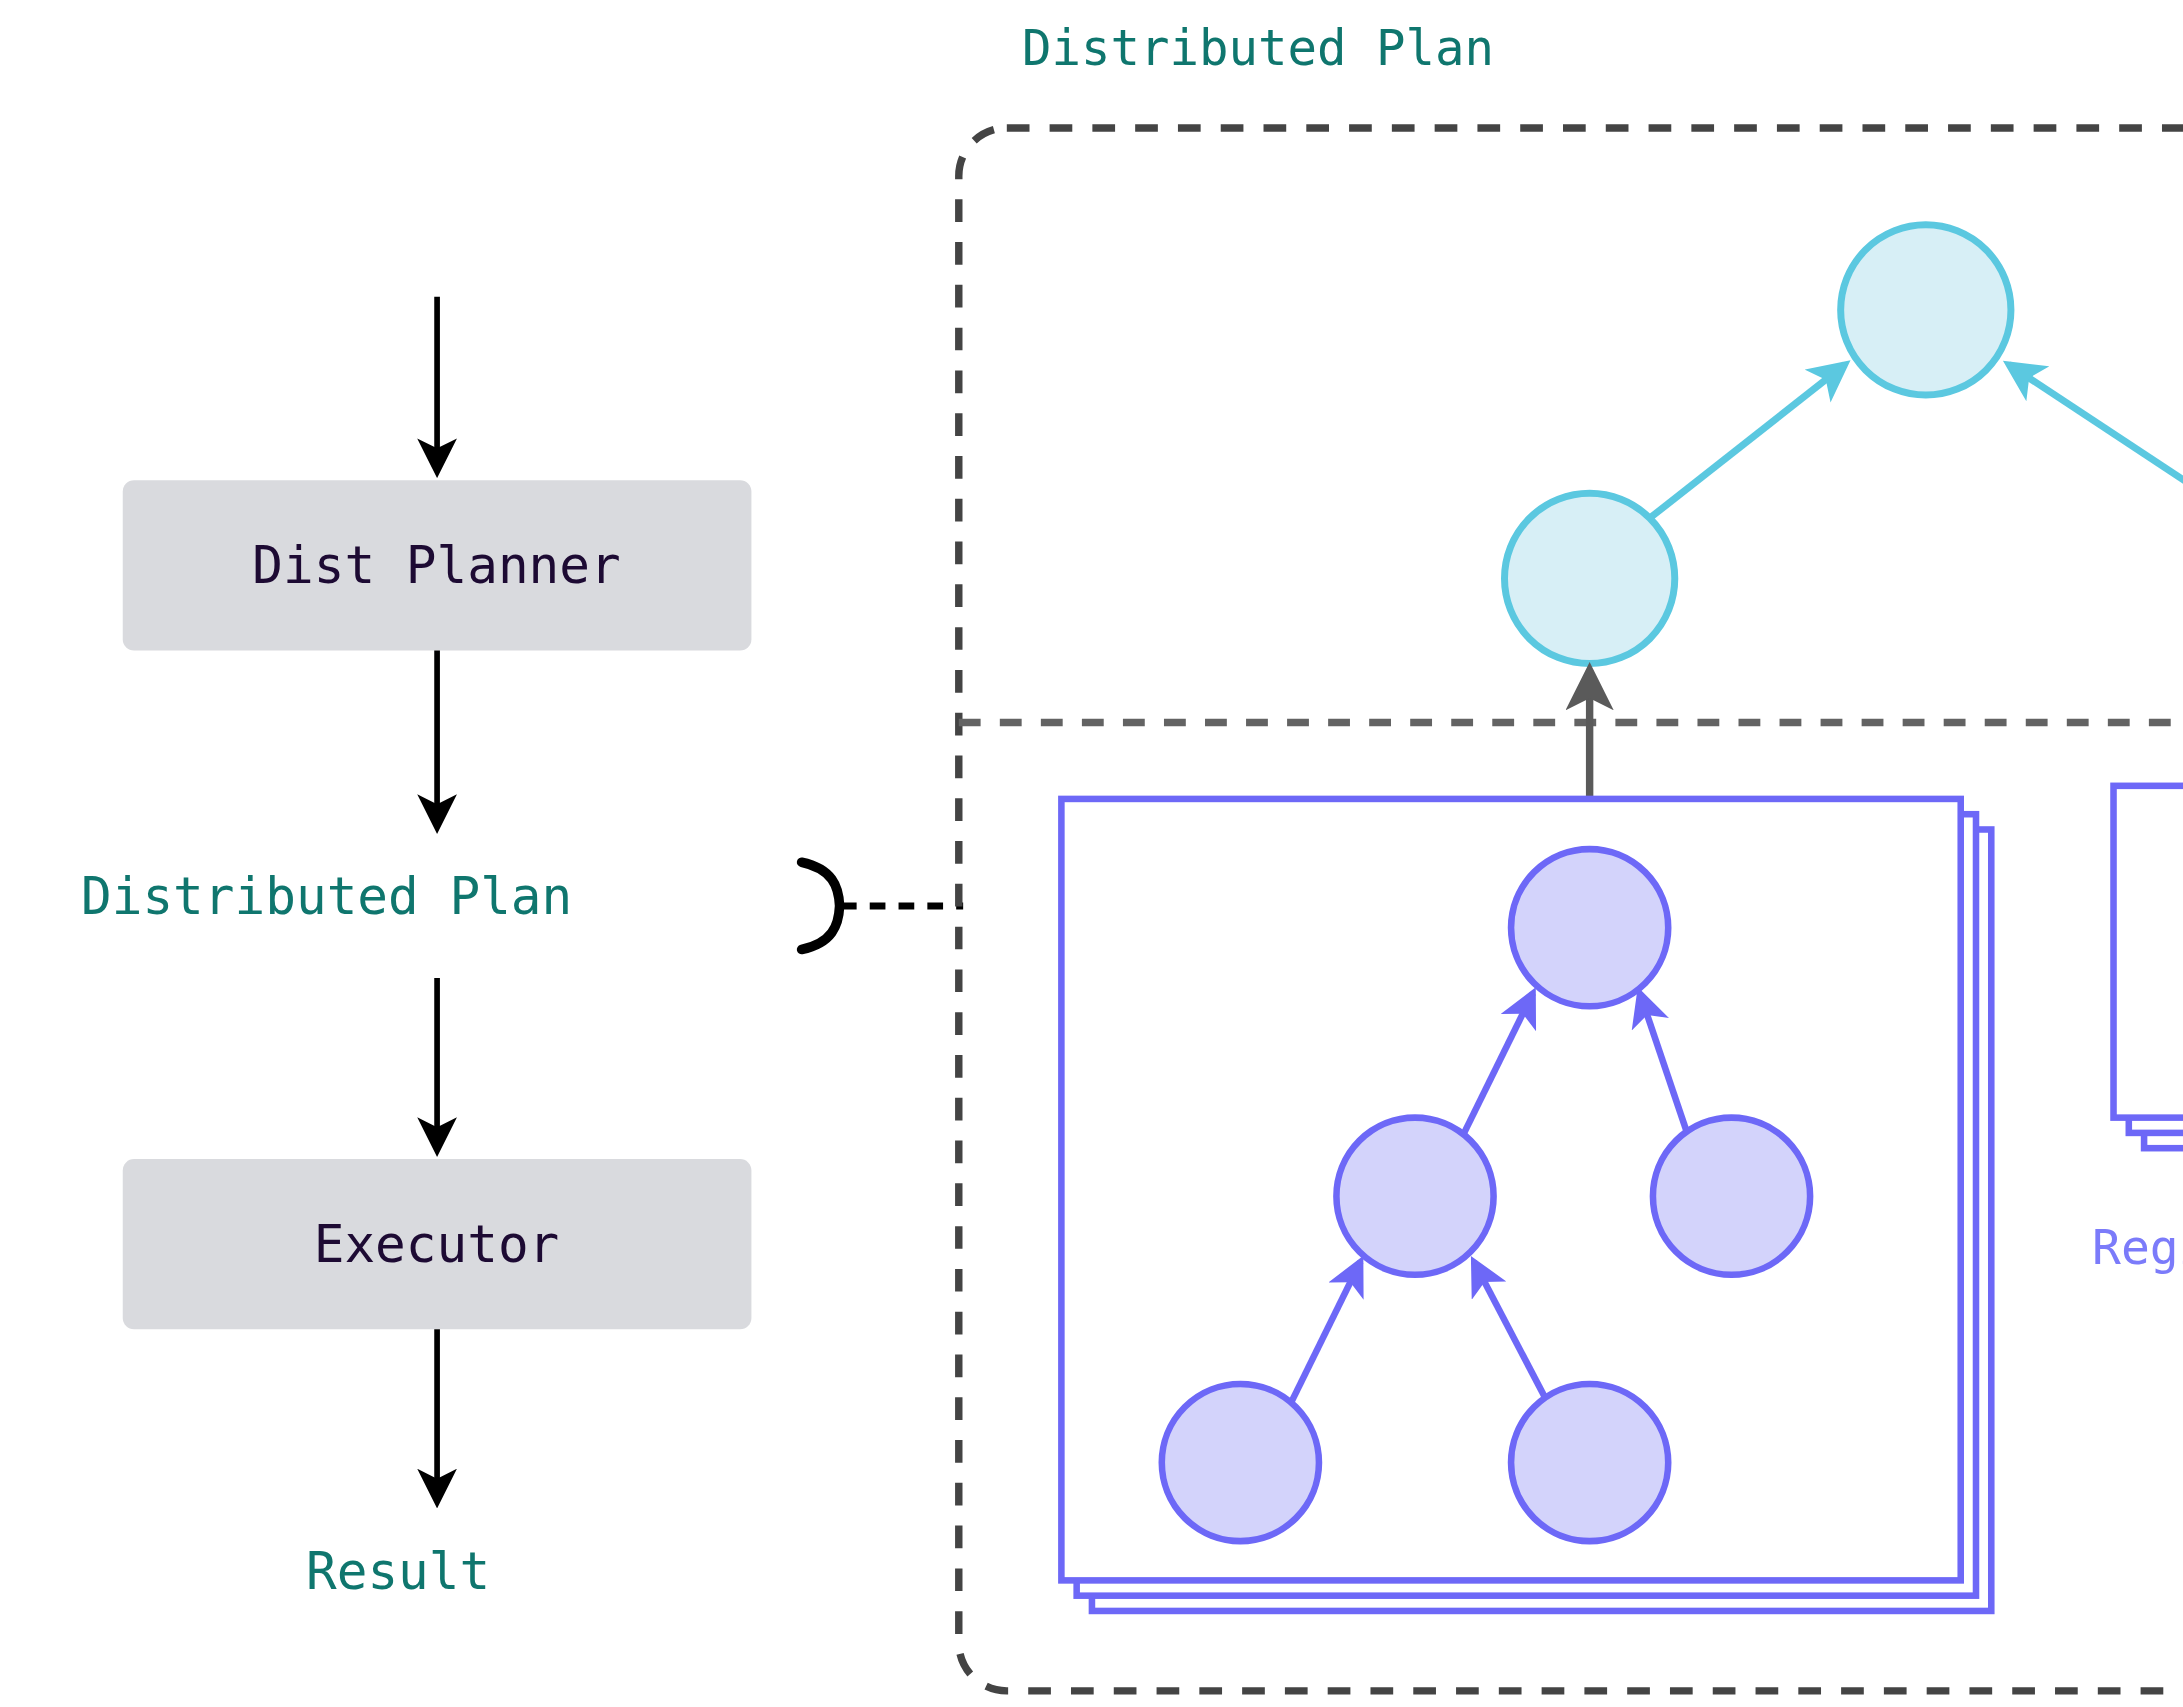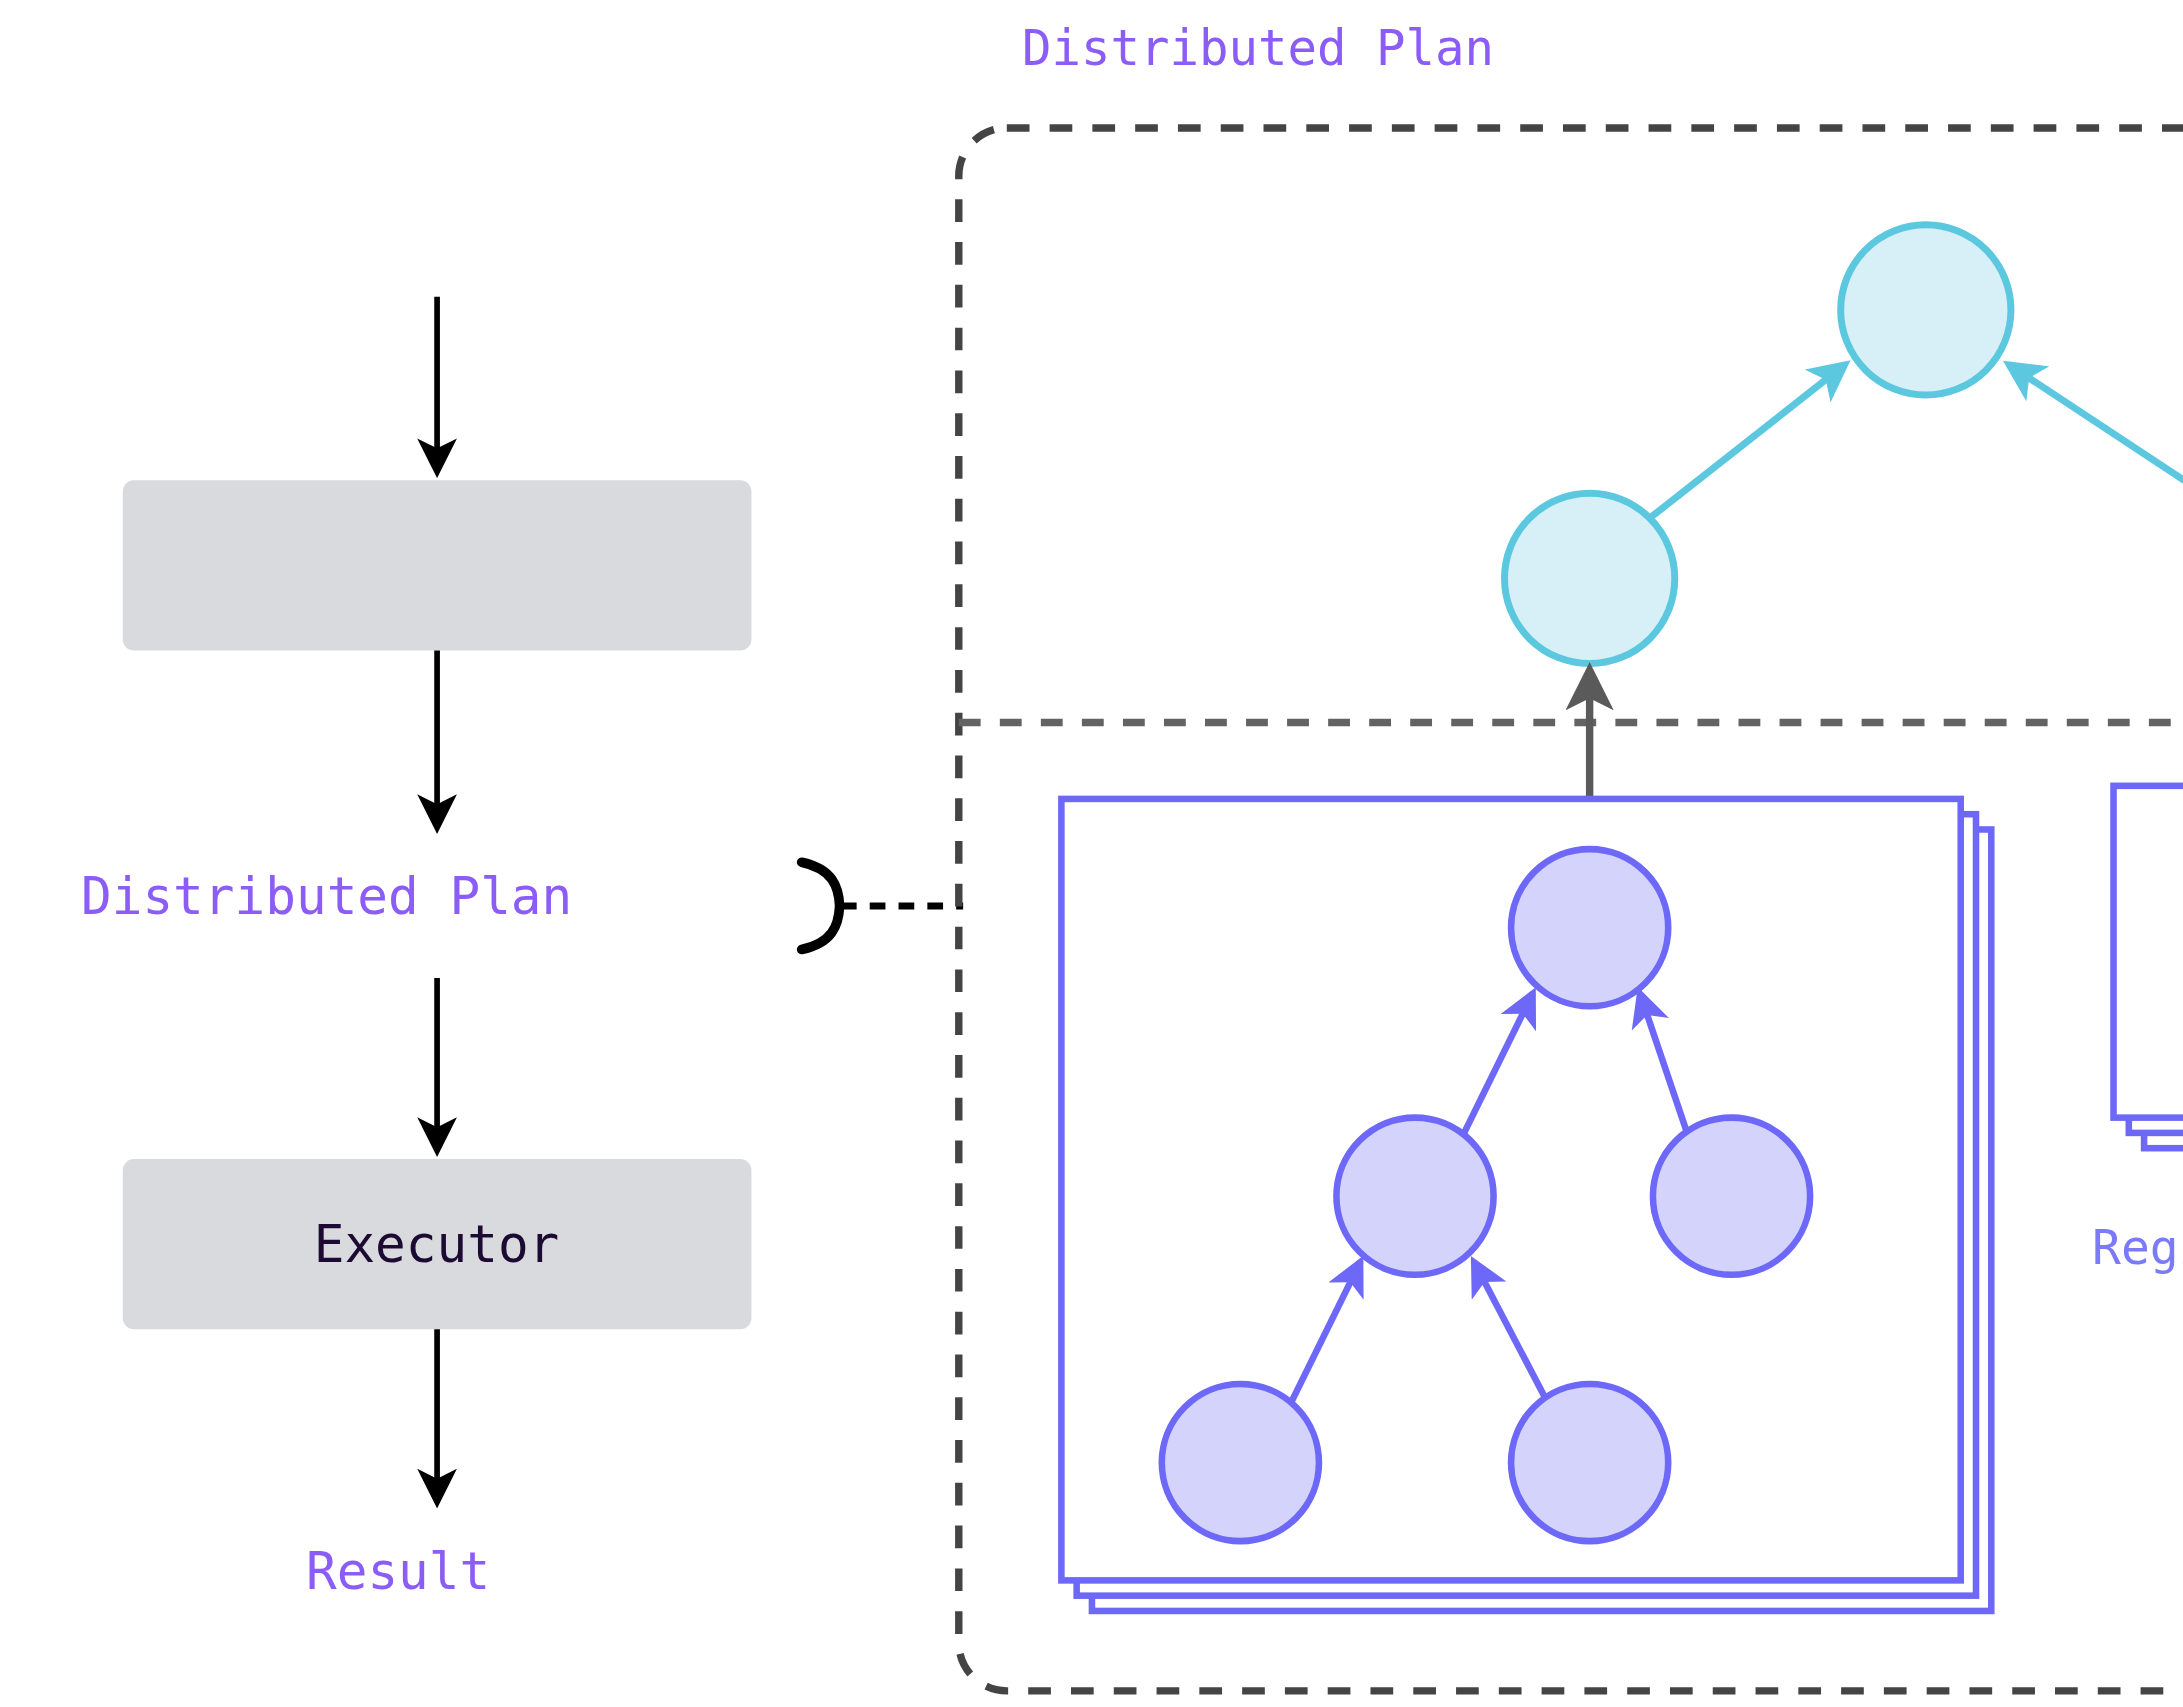--- a/index.html
+++ b/index.html
@@ -10,21 +10,21 @@
   }
   #stage{position:absolute;left:0;top:0;width:3188px;height:1707px;}
   svg#canvas{position:absolute;left:0;top:0;width:3188px;height:1707px;display:block;}
   .lbl{
     position:absolute;
     font-family:"DejaVu Sans Mono","Liberation Mono",monospace;
     color:#1d0a33;
     white-space:pre;
     line-height:1;
   }
-  .lbl-dark{color:#8b5cf6;}
+  .lbl-dark{color:#0f766e;}
   .lbl-purple{color:#7b7bfa;}
   .boxlabel{
     position:absolute;
     display:flex;align-items:center;justify-content:center;
     font-family:"DejaVu Sans Mono","Liberation Mono",monospace;
     color:#1d0a33;
     white-space:pre;
     pointer-events:none;
   }
 </style>
@@ -109,20 +109,21 @@
       <rect x="4840" y="1800" width="845" height="760" fill="#ffffff" stroke="#6d68f7" stroke-width="15"></rect>
 
       <circle cx="5270" cy="2125" r="180" fill="#d3d3fb" stroke="#6d68f7" stroke-width="15"></circle>
     </g>
 
   </svg>
 
   <div class="lbl lbl-dark" style="left:1022px;top:24px;font-size:49px;">Distributed Plan</div>
 
 
+  <div class="boxlabel" style="left:122px;top:480px;width:629px;height:170px;font-size:51px;">Dist Planner</div>
 
   <div class="lbl lbl-dark" style="left:81px;top:871px;font-size:51px;">Distributed Plan</div>
 
   <div class="boxlabel" style="left:122px;top:1159px;width:629px;height:170px;font-size:51px;">Executor</div>
 
   <div class="lbl lbl-dark" style="left:306px;top:1546px;font-size:51px;">Result</div>
 
   <div class="lbl lbl-purple" style="left:2092px;top:1223px;font-size:48px;">Regions</div>
 
 </div>

